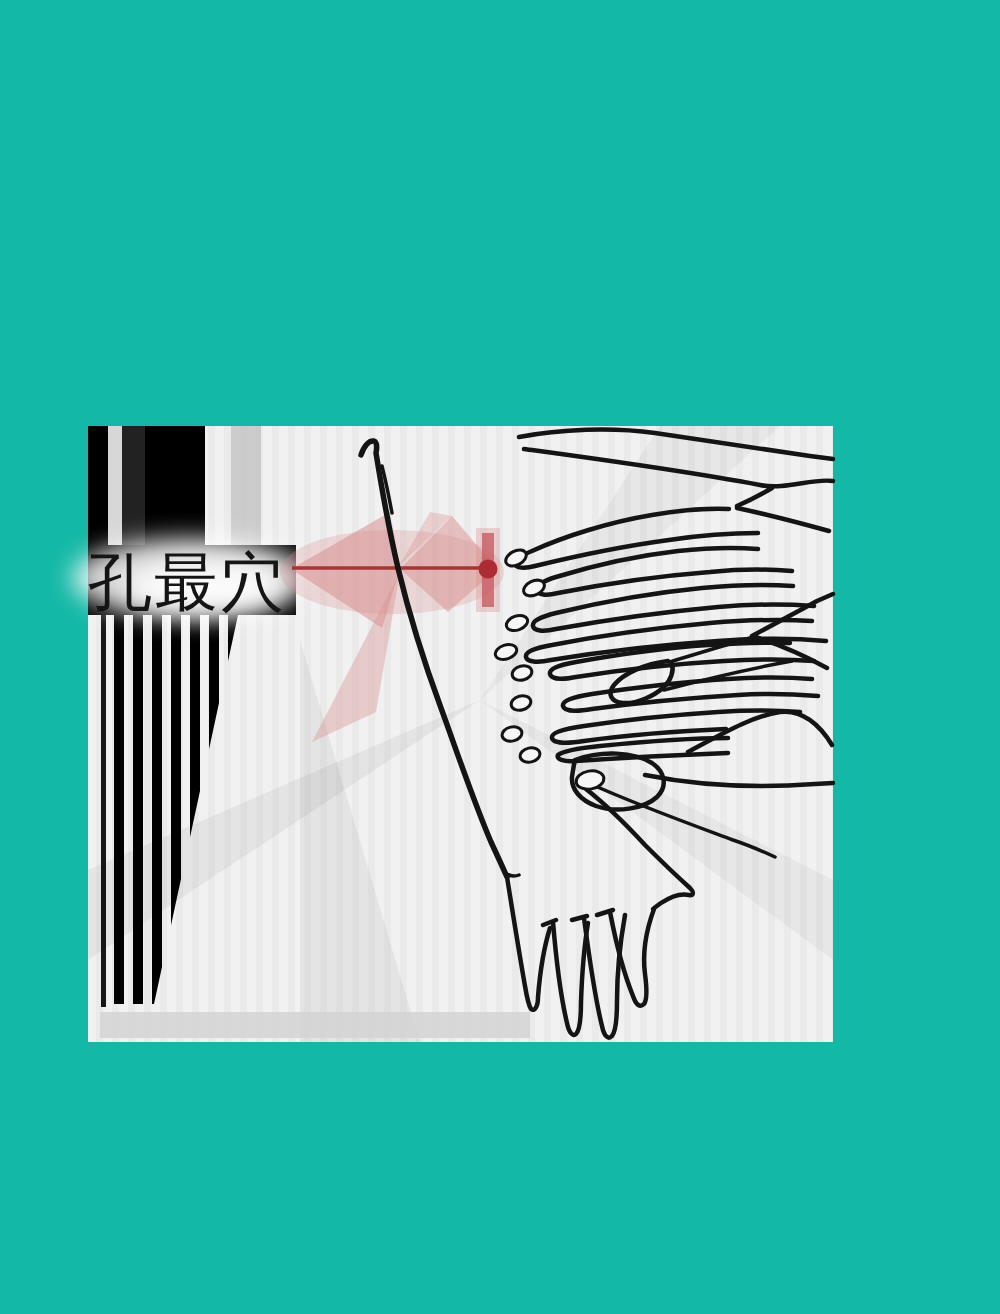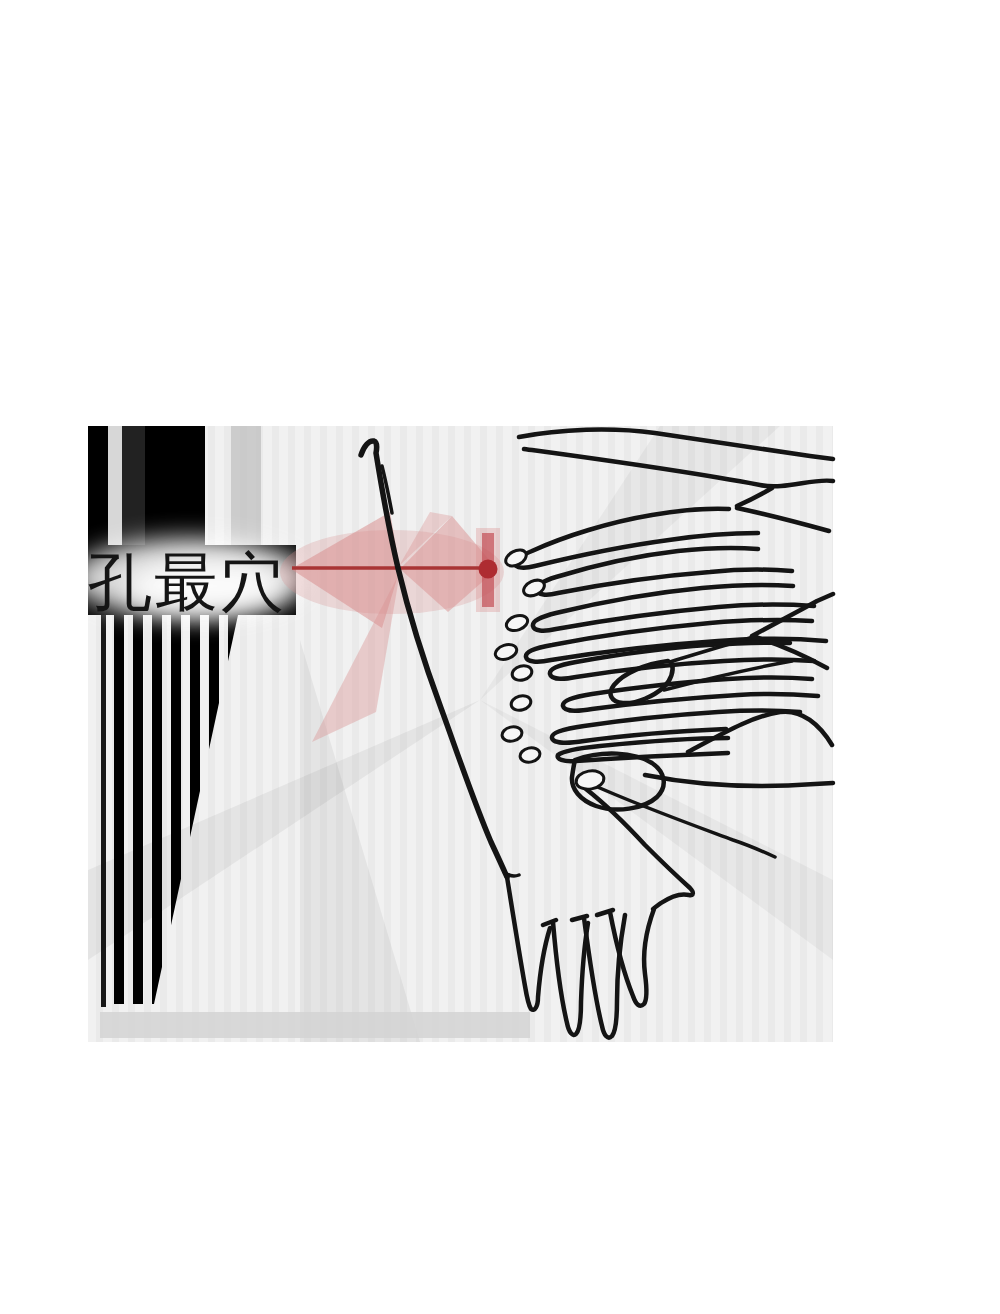--- a/index.html
+++ b/index.html
@@ -1,19 +1,19 @@
 <!DOCTYPE html>
 <html><head>
 <meta charset="utf-8">
 <style>
   html,body{margin:0;padding:0;background:#000;}
   .stage{
     position:relative;
     width:1000px;height:1314px;
-    background:#ffffff;
+    background:#14b8a6;
     overflow:hidden;
     font-family:"Liberation Serif","DejaVu Serif",serif;
   }
   .stage svg{position:absolute;left:0;top:0;}
   .lineart{stroke:#141414;fill:none;stroke-linecap:round;stroke-linejoin:round;}
   .w55{stroke-width:5.5;} .w45{stroke-width:4.5;} .w35{stroke-width:3.5;}
   .nail{stroke:#141414;stroke-width:3;fill:#f6f6f6;}
   .label-text{
     font-family:"Liberation Serif","DejaVu Serif",serif;
     font-size:64px;

